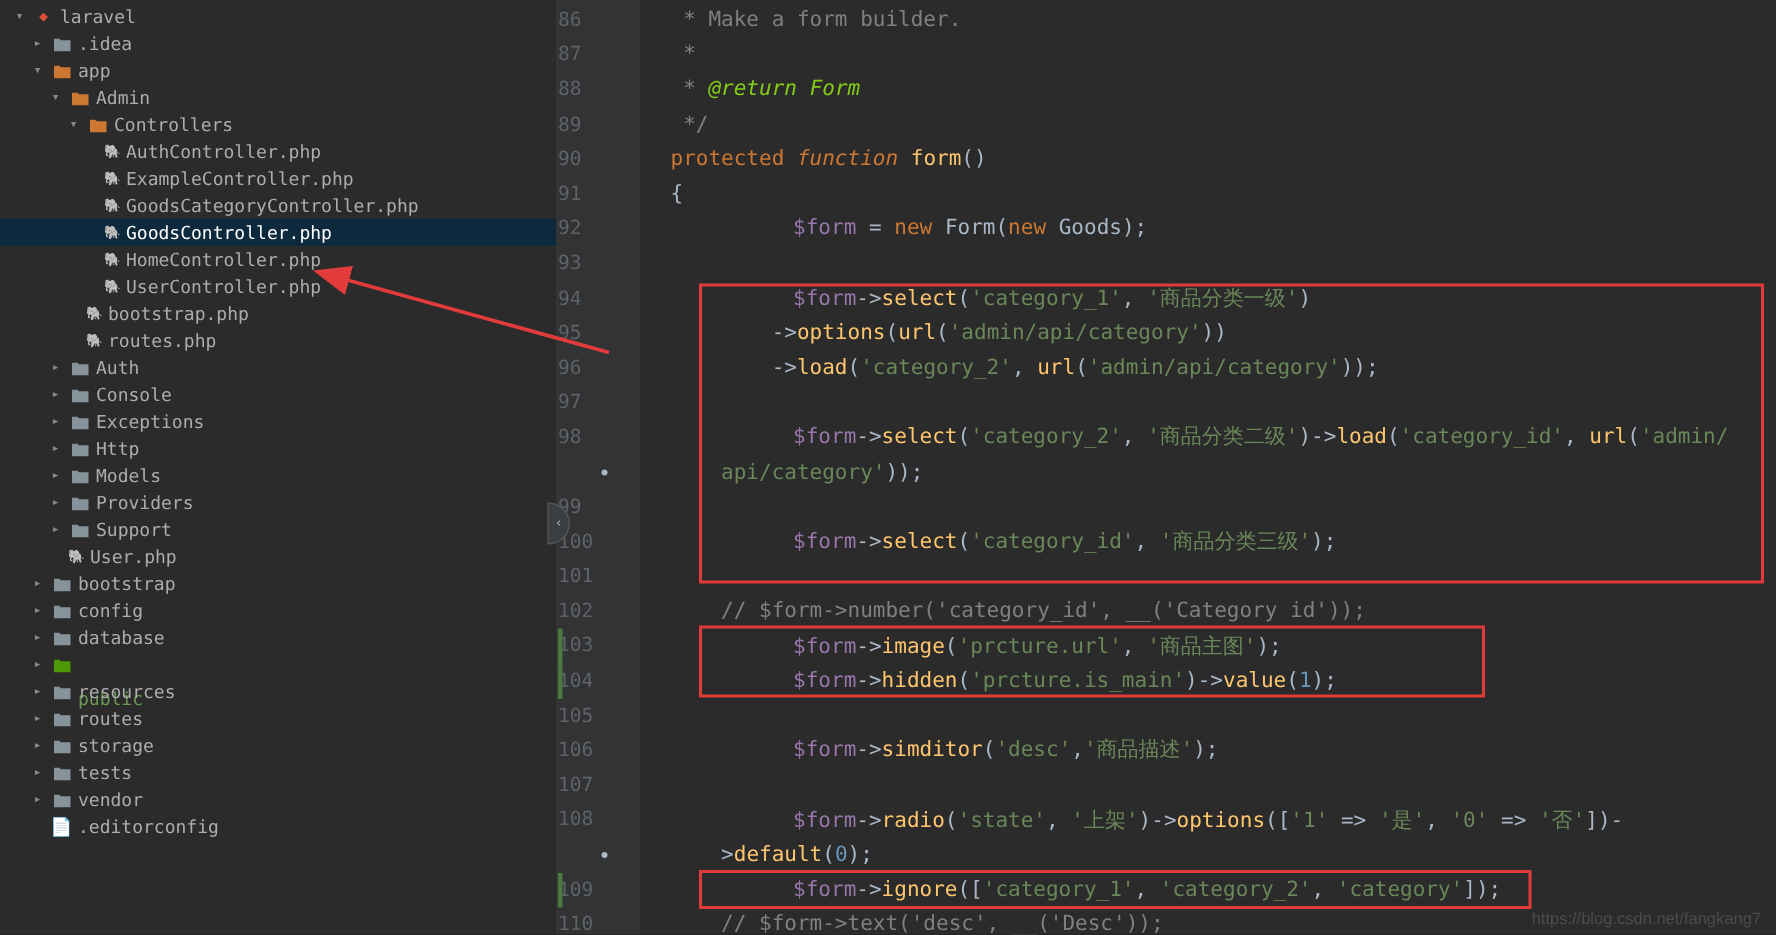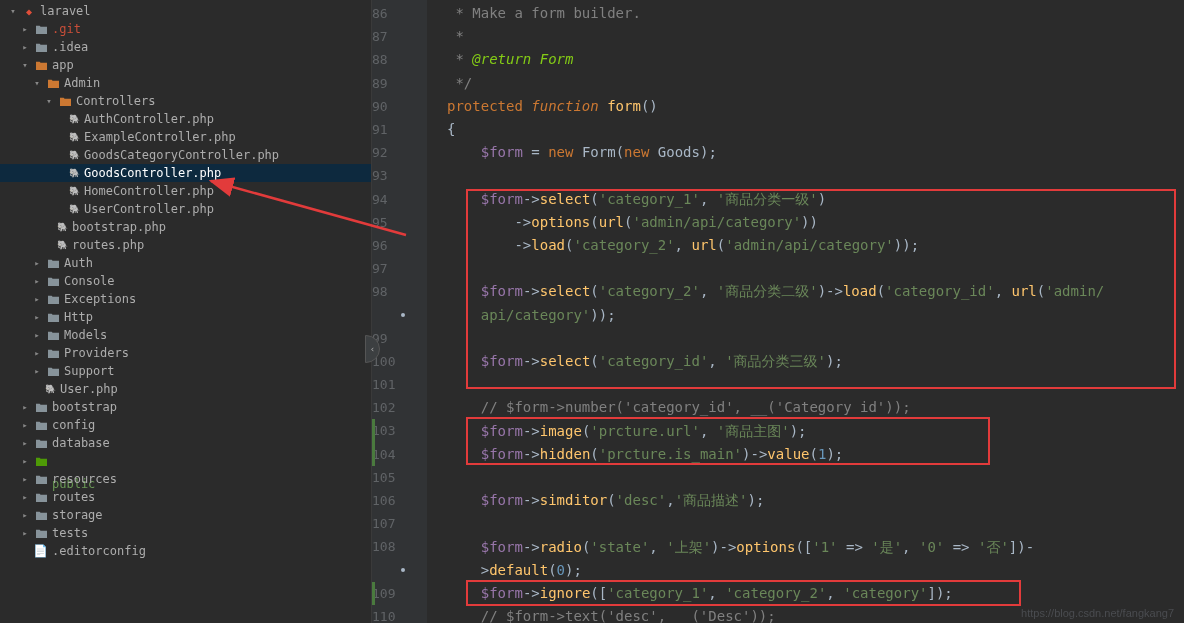--- a/index.html
+++ b/index.html
@@ -33,21 +33,21 @@
 .modified-dot { position: absolute; right: 4px; top: 50%; transform: translateY(-50%); width: 4px; height: 4px; border-radius: 50%; background: #a9b7c6; }
 .code { flex: 1; font-size: 14px; line-height: 23.2px; padding: 2px 0 0 20px; white-space: pre; font-family: Consolas, Monaco, monospace; overflow: hidden; position: relative; }
 .c-default { color: #a9b7c6; }
 .c-comment { color: #808080; }
 .c-doc { color: #84cc16; font-style: italic; }
 .c-kw { color: #cc7832; }
 .c-kw2 { color: #cc7832; font-style: italic; }
 .c-fn { color: #ffc66d; }
 .c-str { color: #6a8759; }
 .c-num { color: #6897bb; }
-.c-var { color: #9876aa; }
+.c-var { color: #9876aa; margin-left: 48px; }
 .c-class { color: #a9b7c6; }
 .box-red { border: 2px solid #e23b3b; position: absolute; pointer-events: none; }
 .arrow-annotation { position: absolute; pointer-events: none; }
 .collapse-btn { position: absolute; left: 365px; top: 335px; width: 15px; height: 28px; background: #3c3f41; border: 1px solid #555; border-radius: 0 14px 14px 0; z-index: 10; display: flex; align-items: center; justify-content: center; color: #aaa; font-size: 9px; cursor: pointer; }
 .watermark { position: absolute; bottom: 4px; right: 10px; color: #4a4c50; font-size: 11px; font-family: sans-serif; }
 </style>
 </head>
 <body>
 
 <div class="container">
@@ -58,29 +58,20 @@
           <span class="tree-icon laravel-icon">◆</span>
           <span class="tree-label ">laravel</span>
         </div>
         <div class="tree-item pad1">
           <span class="tree-arrow closed"></span>
           <span class="tree-icon folder-icon">
             <svg viewBox="0 0 14 12">
               <path fill="currentColor" d="M1 2h4l1 1h7v8H1z"></path>
             </svg>
           </span>
-          <span class="tree-label red">.git</span>
-        </div>
-        <div class="tree-item pad1">
-          <span class="tree-arrow closed"></span>
-          <span class="tree-icon folder-icon">
-            <svg viewBox="0 0 14 12">
-              <path fill="currentColor" d="M1 2h4l1 1h7v8H1z"></path>
-            </svg>
-          </span>
           <span class="tree-label ">.idea</span>
         </div>
         <div class="tree-item pad1">
           <span class="tree-arrow open"></span>
           <span class="tree-icon folder-icon orange">
             <svg viewBox="0 0 14 12">
               <path fill="currentColor" d="M1 2h4l1 1h7v8H1z"></path>
             </svg>
           </span>
           <span class="tree-label ">app</span>
@@ -275,20 +266,29 @@
           <span class="tree-label ">storage</span>
         </div>
         <div class="tree-item pad1">
           <span class="tree-arrow closed"></span>
           <span class="tree-icon folder-icon">
             <svg viewBox="0 0 14 12">
               <path fill="currentColor" d="M1 2h4l1 1h7v8H1z"></path>
             </svg>
           </span>
           <span class="tree-label ">tests</span>
+        </div>
+        <div class="tree-item pad1">
+          <span class="tree-arrow closed"></span>
+          <span class="tree-icon folder-icon">
+            <svg viewBox="0 0 14 12">
+              <path fill="currentColor" d="M1 2h4l1 1h7v8H1z"></path>
+            </svg>
+          </span>
+          <span class="tree-label ">vendor</span>
         </div>
         <div class="tree-item pad1">
           <span class="tree-arrow none"></span>
           <span class="tree-icon file-icon">📄</span>
           <span class="tree-label ">.editorconfig</span>
         </div>
       </div>
   </div>
 
   <div class="collapse-btn">‹</div>

